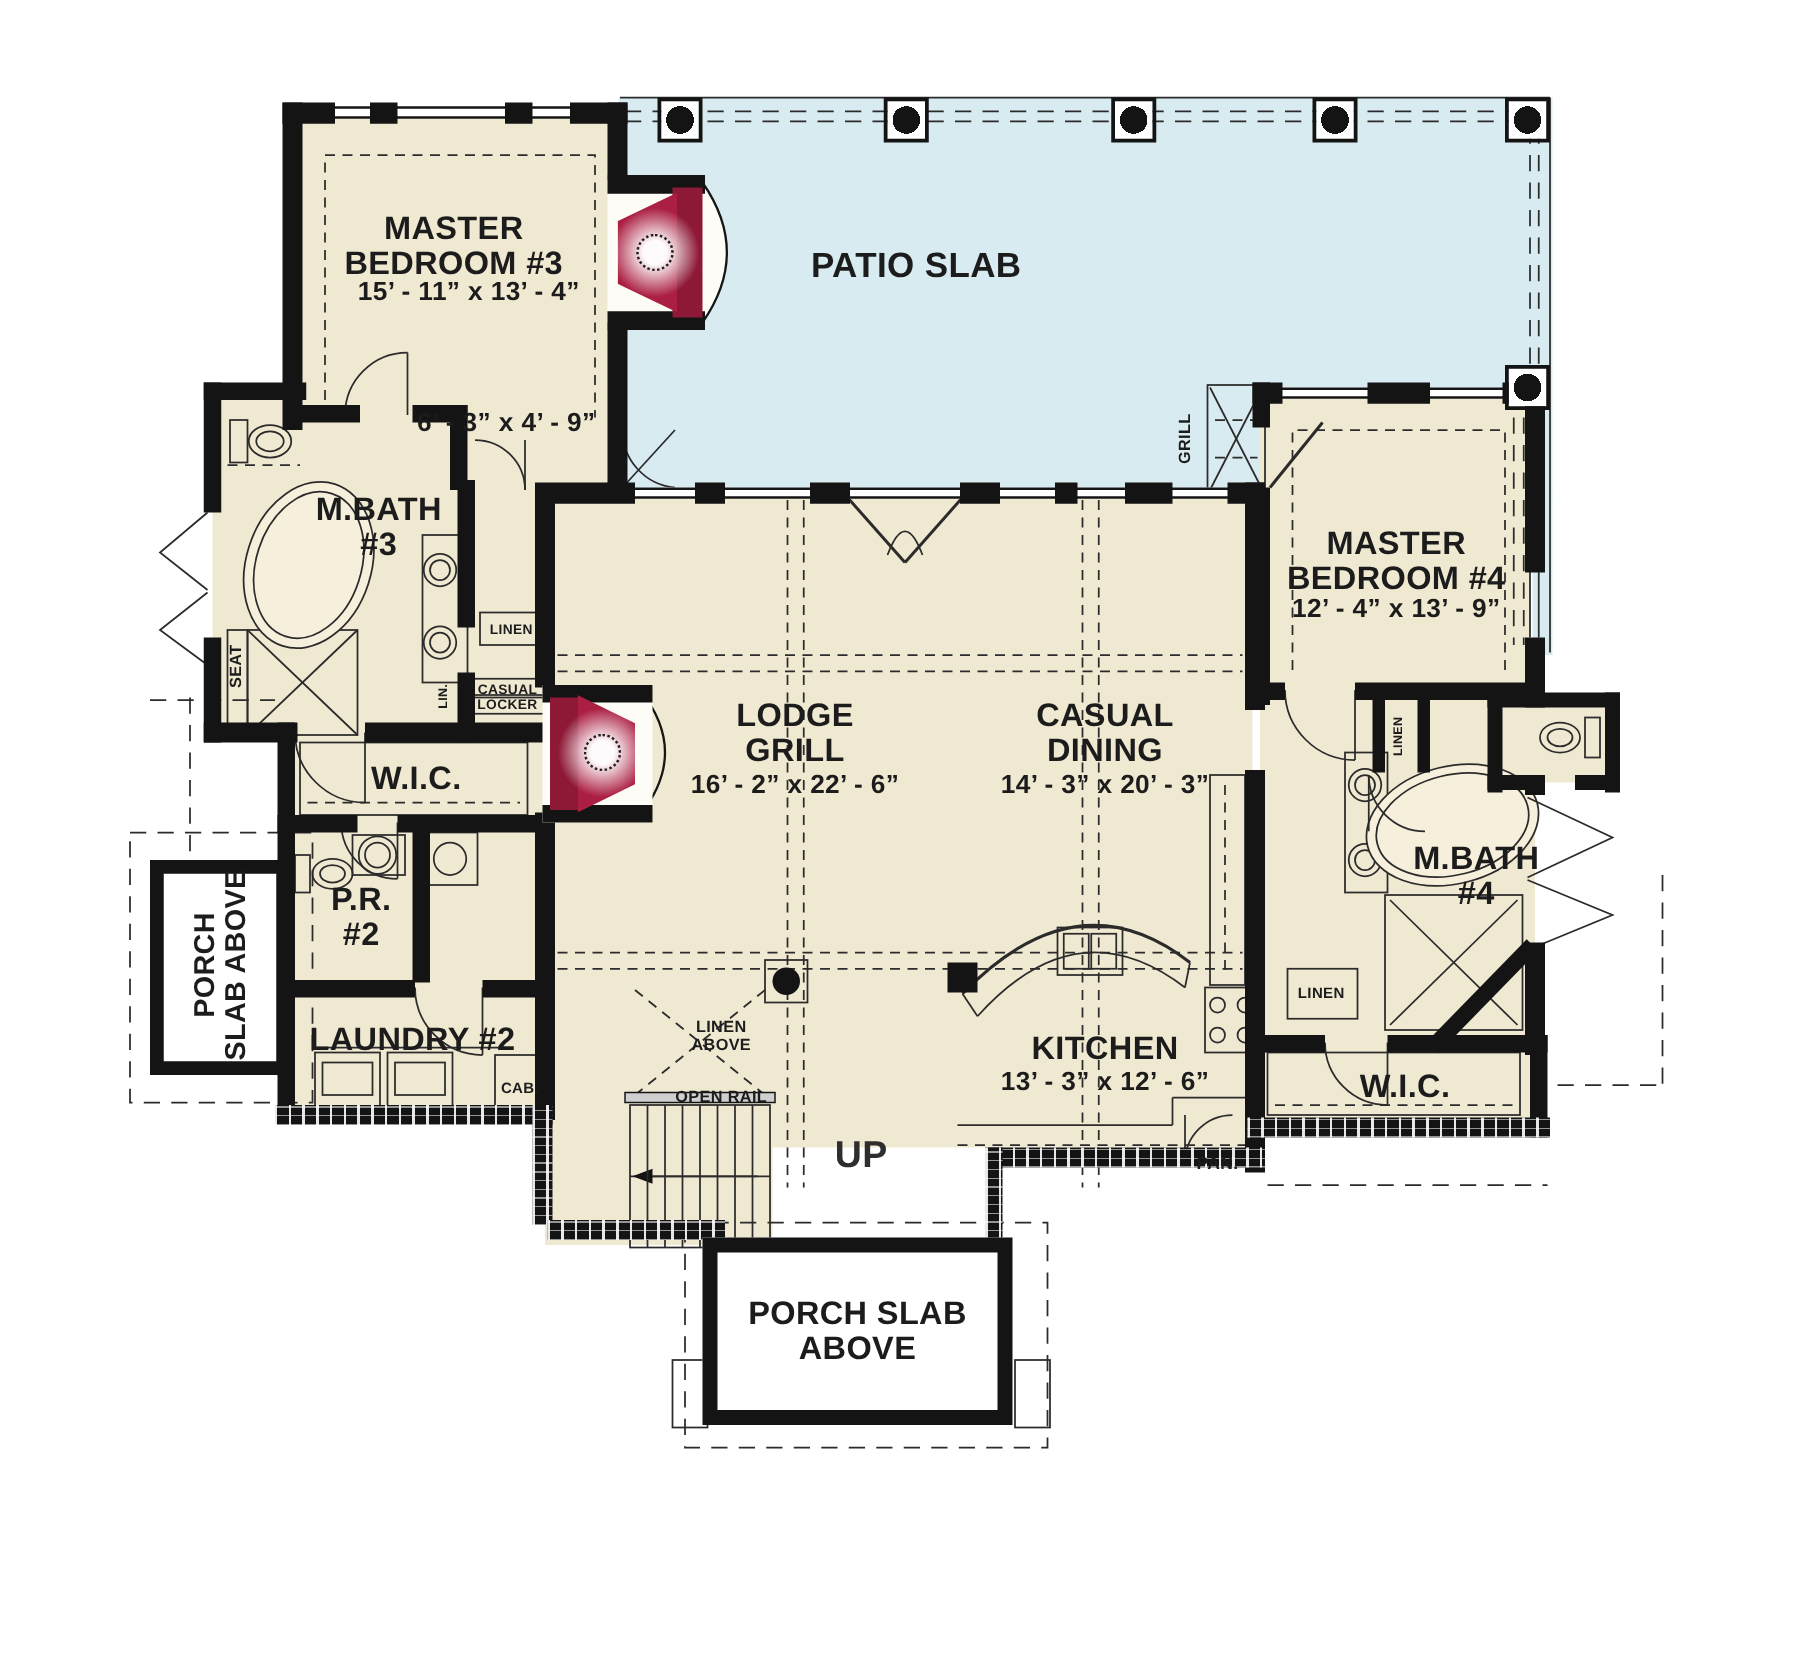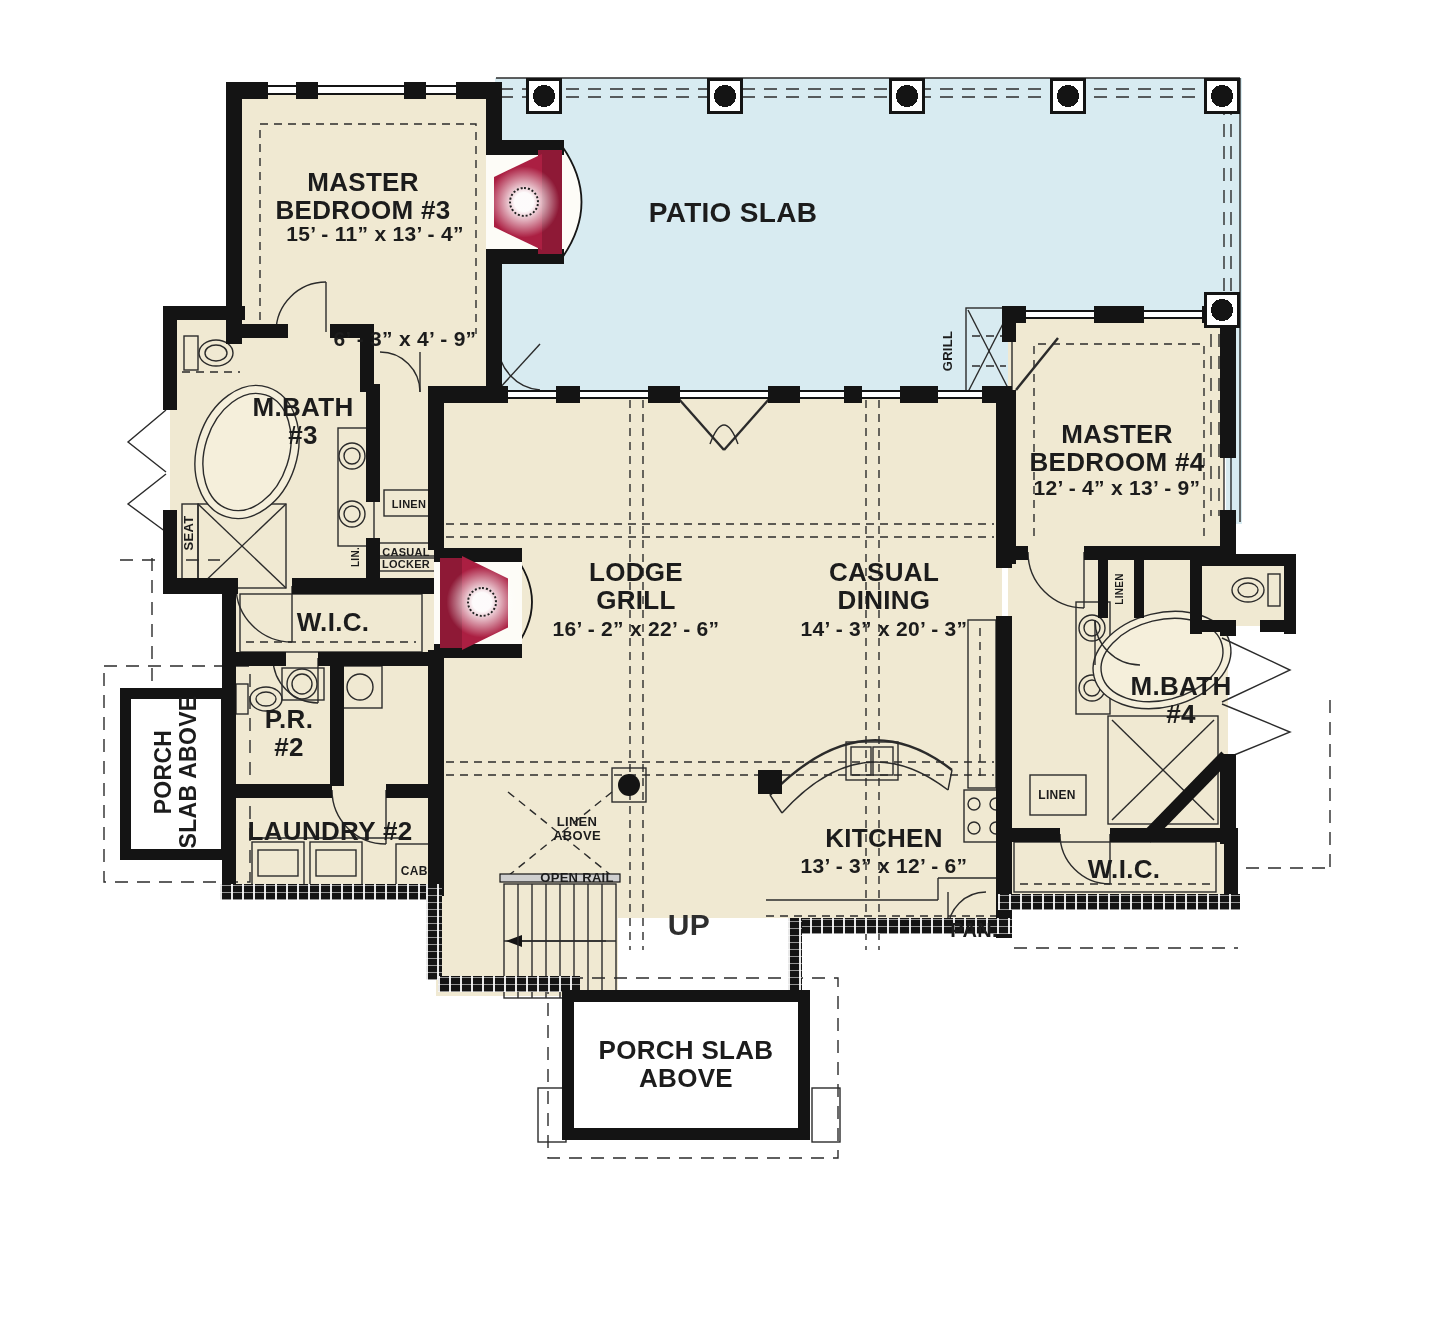--- a/index.html
+++ b/index.html
@@ -34,21 +34,21 @@
   .arcB{fill:var(--interior,#f0e9d2);stroke:#161616;stroke-width:1.8;}
   .tub{fill:#f5efdb;}
   .lbl{position:absolute;transform:translate(-50%,-50%);color:#1c1c1c;text-align:center;
        white-space:pre-line;line-height:1.08;font-weight:800;letter-spacing:.3px;}
   .vert{transform:translate(-50%,-50%) rotate(-90deg);}
   .t30{font-size:30px;font-weight:600;color:#2e2e2e;}
   .t28{font-size:28px;}
   .t26{font-size:26px;}
   .t24{font-size:23px;}
   .t21{font-size:21px;font-weight:600;}
-  .t14{font-size:20px;padding-left:24px;}
+  .t14{font-size:14px;padding-left:24px;}
   .t13{font-size:13px;}
   .t12{font-size:12px;}
   .t11{font-size:11px;}
   .t10{font-size:10px;}
 </style>
 </head>
 <body>
 
 <div id="canvas">
   <div id="fills">

